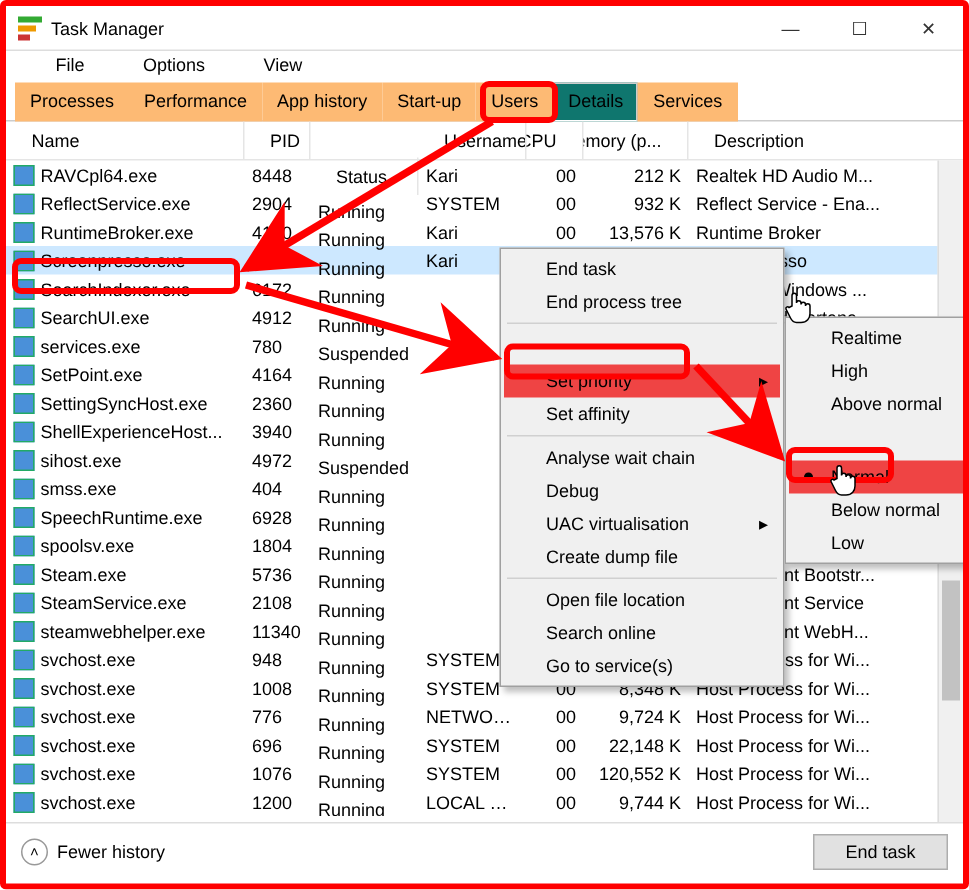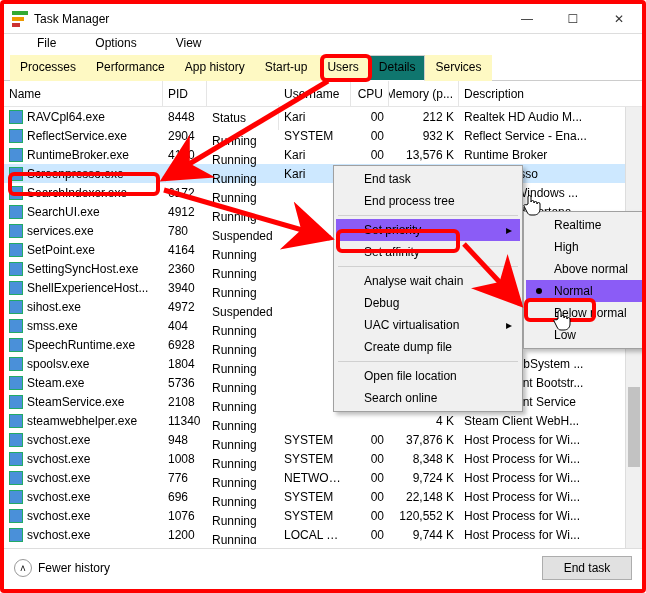--- a/index.html
+++ b/index.html
@@ -10,44 +10,44 @@
   .t-icon div{height:4px; background:#3a3;}
   .t-icon div:nth-child(1){width:16px;}
   .t-icon div:nth-child(2){width:12px; background:#e90;}
   .t-icon div:nth-child(3){width:8px; background:#c33;}
   .title { flex:1; }
   .winbtns { display:flex; height:100%;}
   .winbtn { width:46px; display:flex; align-items:center; justify-content:center; font-size:12px; color:#333;}
   .menubar { padding:2px 8px 4px 8px; display:flex; gap:14px;}
   .menubar span{color:#000;margin-left:25px;}
   .tabs { display:flex; padding:0 6px; border-bottom:1px solid #ccc; gap:0;}
-  .tab { padding:4px 9px 6px 9px; border:1px solid transparent; border-bottom:none; color:#000; position:relative; top:1px; background:#fef9c3;}
+  .tab { padding:4px 9px 6px 9px; border:1px solid transparent; border-bottom:none; color:#000; position:relative; top:1px; background:#fdba74;}
   .tab.active { border:1px solid #ccc; border-bottom:1px solid #fff; background:#0f766e; }
   .content { position:relative; height:calc(100% - 30px - 22px - 27px - 38px); border-bottom:1px solid #ddd; overflow:hidden;}
   .thead, .trow { display:flex; align-items:center; }
   .thead { height:26px; border-bottom:1px solid #e5e5e5;}
-  .th { padding:0 5px; height:100%; display:flex; align-items:center; border-right:1px solid #e5e5e5; white-space:nowrap; overflow:hidden;}
+  .th { padding:0 17px; height:100%; display:flex; align-items:center; border-right:1px solid #e5e5e5; white-space:nowrap; overflow:hidden;}
   .th:last-child, .td:last-child{border-right:none;}
   .c-name{width:159px;} .c-pid{width:44px;} .c-status{width:72px;margin-top:48px;} .c-user{width:72px;} .c-cpu{width:38px; justify-content:flex-end; text-align:right;} .c-mem{width:70px; justify-content:flex-end; text-align:right;} .c-desc{flex:1;}
   .tbody { overflow:hidden;}
   .trow { height:19px; font-size:12px;}
   .trow.sel { background:#cde8ff;}
   .td { padding:0 5px; white-space:nowrap; overflow:hidden; text-overflow:ellipsis;}
   .td.c-name{display:flex; align-items:center; gap:4px;}
   .picon{width:14px; height:14px; background:#4a90d9; border:1px solid #2a6; display:inline-block; flex:none;}
   .td.c-cpu,.td.c-mem{text-align:right;}
   .footer{height:38px; display:flex; align-items:center; padding:0 10px; justify-content:space-between;}
   .fewer{display:flex; align-items:center; gap:6px; color:#000;}
   .chev{width:18px;height:18px;border:1px solid #999;border-radius:9px;display:flex;align-items:center;justify-content:center;font-size:10px;}
   .endtask{min-width:90px; height:24px; border:1px solid #adadad; background:#e1e1e1; padding:0 12px; display:flex;align-items:center;justify-content:center;}
   
   .ctxmenu{position:absolute; background:#f0f0f0; border:1px solid #a0a0a0; box-shadow:3px 3px 4px rgba(0,0,0,.25); padding:2px; min-width:190px;}
   .citem{height:22px; display:flex; align-items:center; padding:0 24px 0 28px; position:relative; white-space:nowrap;}
   .citem.sep{height:1px; background:#d0d0d0; margin:3px 2px; padding:0;}
-  .citem.hl{background:#8b5cf6;}
+  .citem.hl{background:#ef4444;margin-top:27px;}
   .citem .arrow{position:absolute; right:8px;}
   .citem .dot{position:absolute; left:10px; width:6px;height:6px;background:#000;border-radius:3px;}
   .scrollbar{position:absolute; right:0; top:26px; bottom:0; width:17px; background:#f0f0f0; border-left:1px solid #ddd;}
   .scrollbar .thumb{position:absolute; left:2px; right:2px; top:280px; height:80px; background:#c2c2c2;}
   
   svg.ann{position:absolute; top:0; left:0; width:100%; height:100%; pointer-events:none;}
   .redbox{position:absolute; border:4px solid #f00; border-radius:6px; pointer-events:none;}
   .cursor-hand{position:absolute; width:20px; height:22px;}
 </style>
 </head>
@@ -384,20 +384,21 @@
         <div class="citem hl">Set priority<span class="arrow">▸</span></div>
         <div class="citem">Set affinity</div>
         <div class="citem sep"></div>
         <div class="citem">Analyse wait chain</div>
         <div class="citem">Debug</div>
         <div class="citem">UAC virtualisation<span class="arrow">▸</span></div>
         <div class="citem">Create dump file</div>
         <div class="citem sep"></div>
         <div class="citem">Open file location</div>
         <div class="citem">Search online</div>
+        <div class="citem">Go to service(s)</div>
       </div>
 
     <div class="ctxmenu" id="ctx2" style="left:519px; top:130px; min-width:120px;">
         <div class="citem">Realtime</div>
         <div class="citem">High</div>
         <div class="citem">Above normal</div>
         <div class="citem hl">Normal<span class="dot"></span></div>
         <div class="citem">Below normal</div>
         <div class="citem">Low</div>
       </div>

